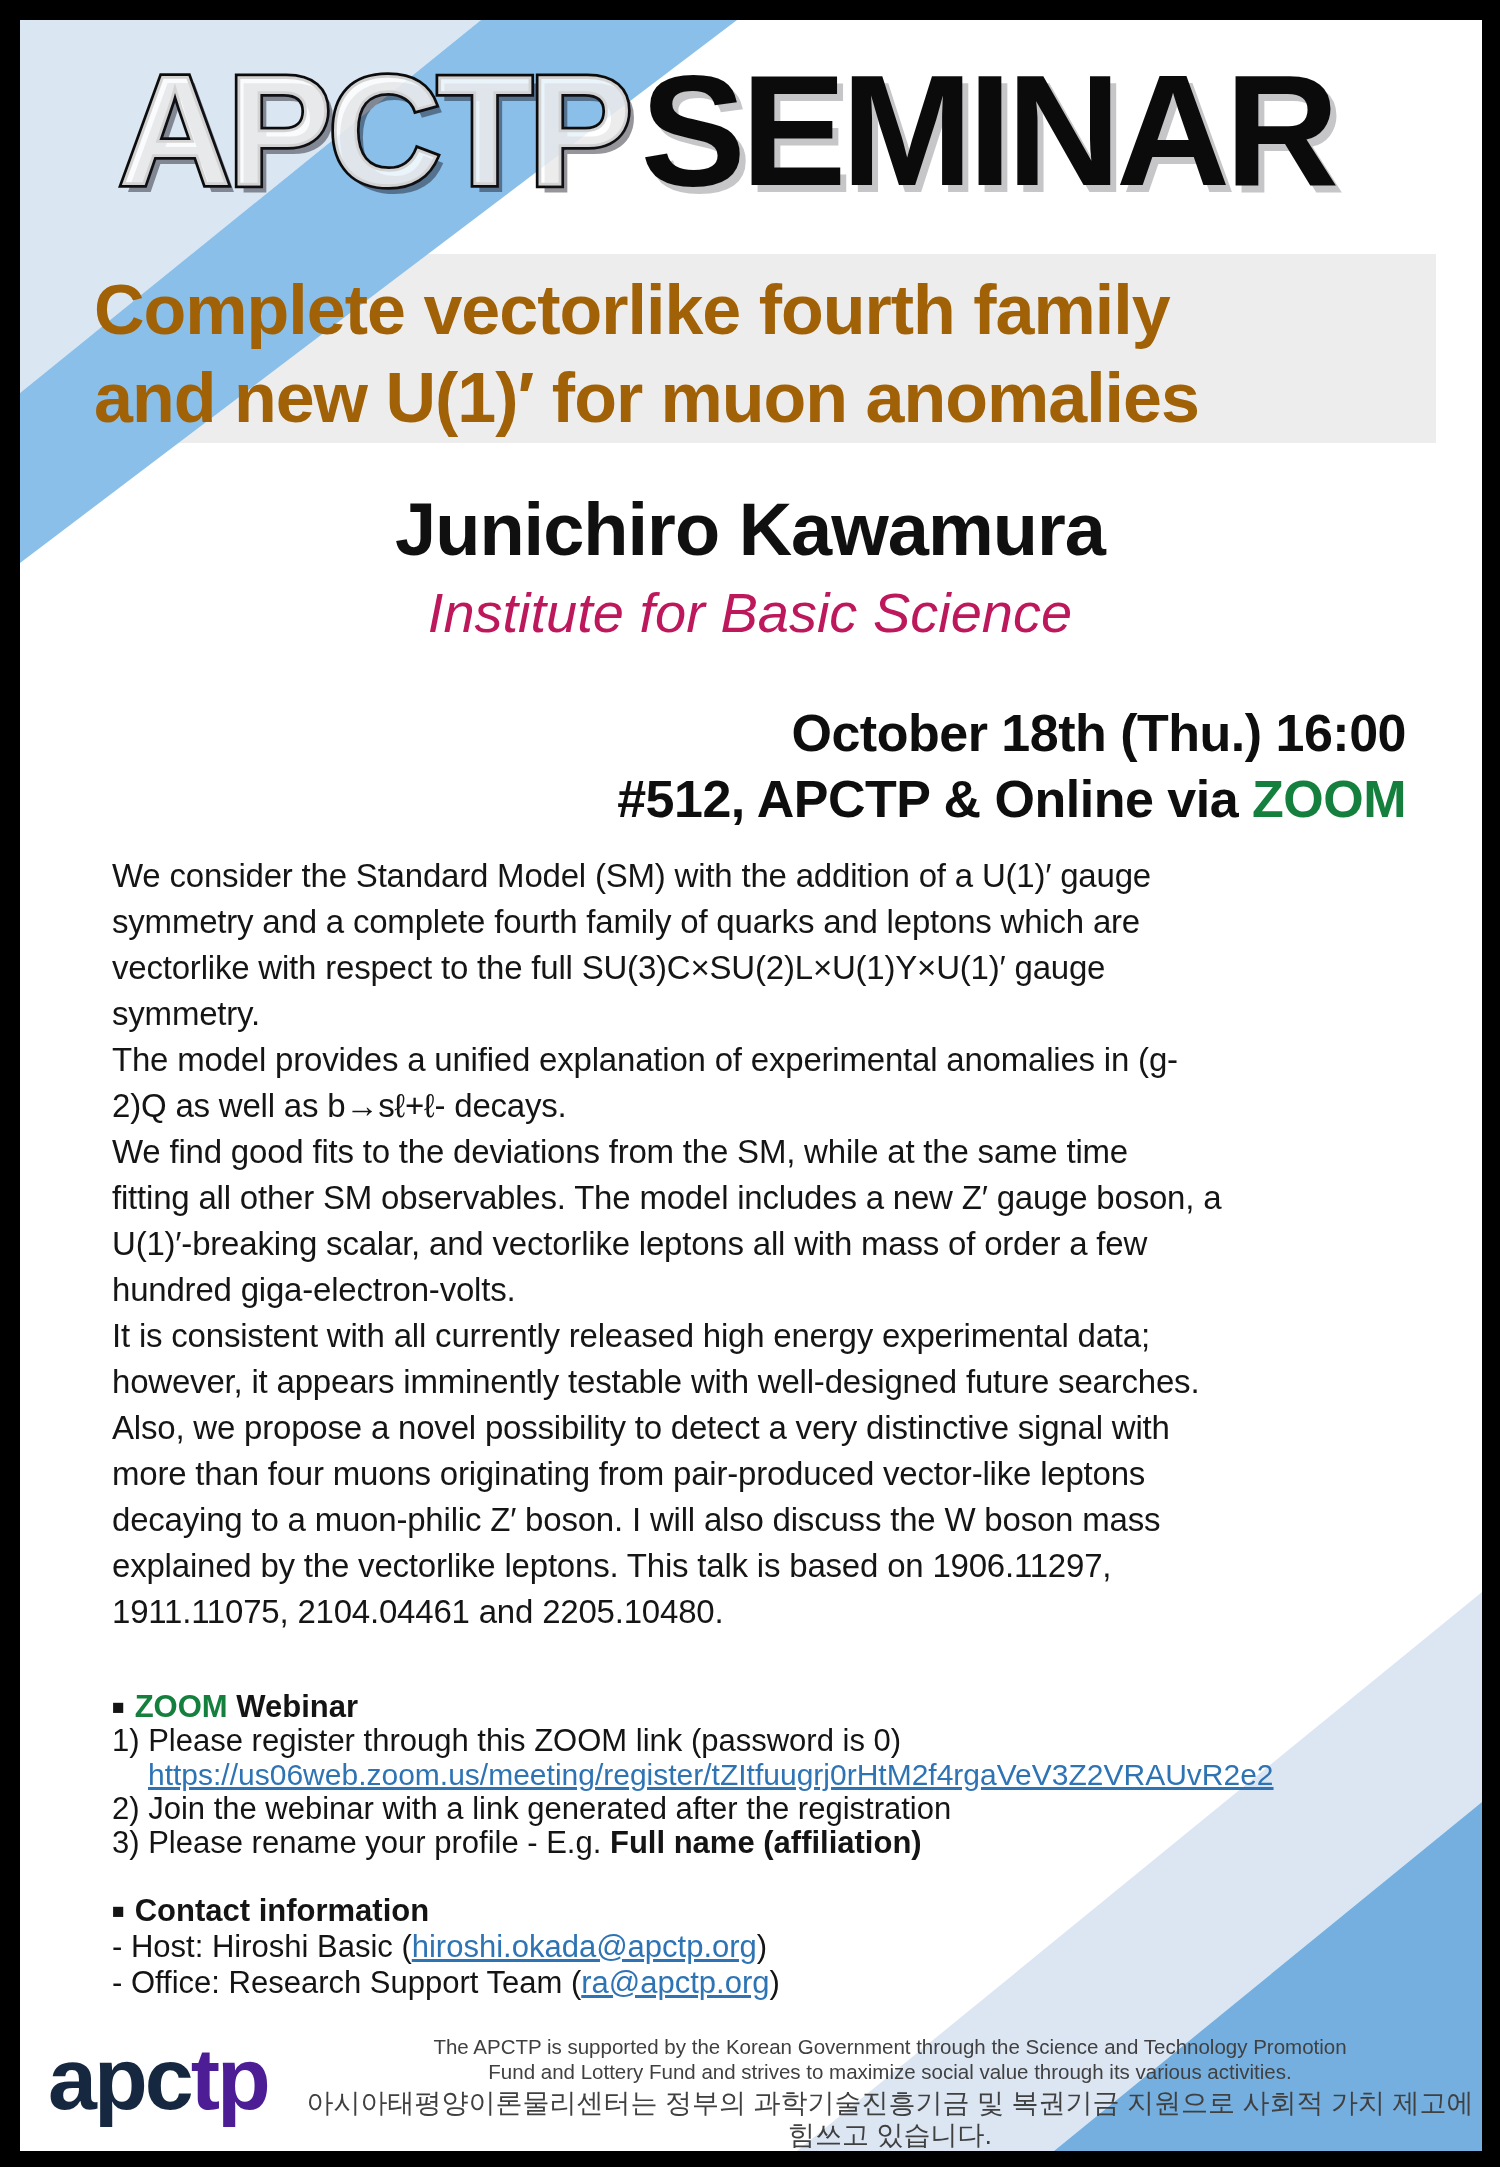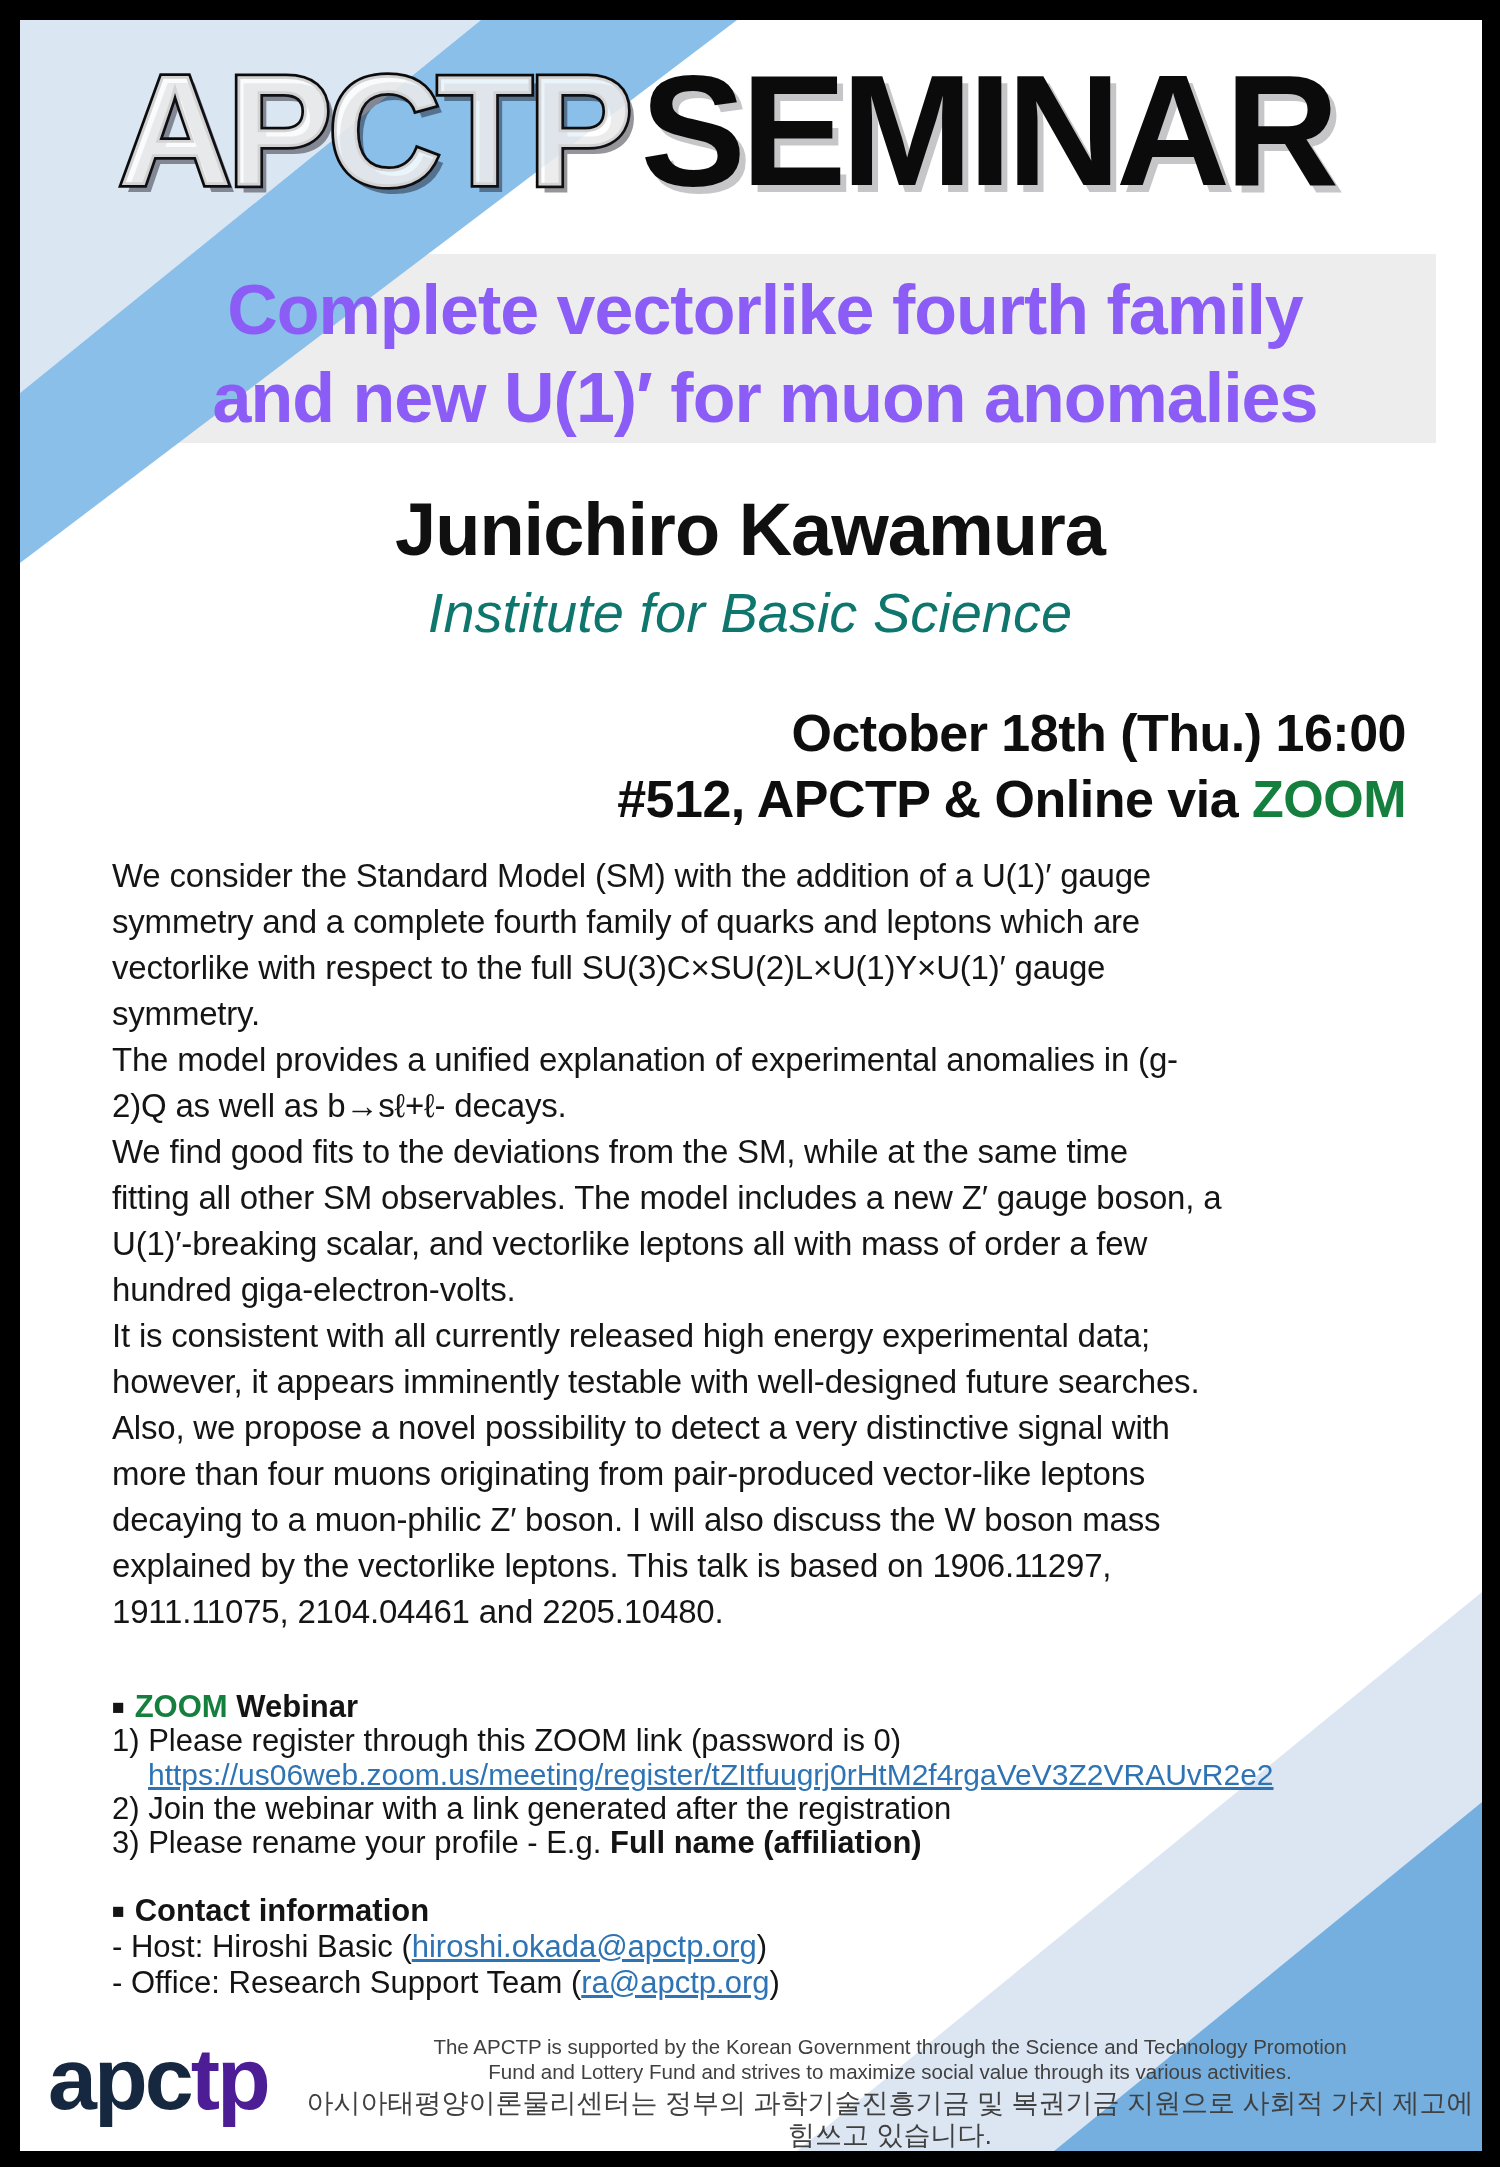--- a/index.html
+++ b/index.html
@@ -18,27 +18,27 @@
   .title-box{left:94px;top:254px;width:1342px;height:189px;background:#EDEDEE;z-index:1;}
   #stripes{left:0;top:0;width:1500px;height:2167px;z-index:2;}
   .content{z-index:3;}
 
   .header-line{left:118px;top:44px;width:1360px;white-space:nowrap;
     font-size:158px;font-weight:bold;letter-spacing:-5px;line-height:1.1;}
   .brand{color:rgba(255,255,255,0.82);-webkit-text-stroke:5.5px #0c0c0c;paint-order:stroke fill;
     text-shadow:6px 7px 0 rgba(20,20,30,0.45);}
   .seminar{color:#0b0b0b;margin-left:12px;text-shadow:6px 7px 0 rgba(50,50,60,0.28);}
 
-  .poster-title{left:94px;top:266px;width:1342px;text-align:center;
-    font-size:70px;font-weight:bold;line-height:88px;letter-spacing:-1px;color:#8b5cf6;}
+  .poster-title{left:94px;top:266px;width:1342px;text-align:left;
+    font-size:70px;font-weight:bold;line-height:88px;letter-spacing:-1px;color:#a16207;}
 
   .speaker-name{left:0;top:487px;width:1500px;text-align:center;
     font-size:74px;font-weight:bold;letter-spacing:-1px;color:#101010;}
   .speaker-aff{left:0;top:580px;width:1500px;text-align:center;
-    font-size:56px;font-style:italic;color:#0f766e;}
+    font-size:56px;font-style:italic;color:#be185d;}
 
   .event{top:700px;right:94px;text-align:right;font-size:52px;font-weight:bold;
     line-height:66px;color:#0e0e0e;letter-spacing:-0.5px;}
   .zoom-green{color:#15803d;}
 
   .abstract{left:112px;top:853px;width:1335px;font-size:33px;line-height:46px;
     letter-spacing:-0.2px;color:#151515;white-space:pre-line;}
 
   .webinar{left:112px;top:1690px;width:1340px;font-size:31px;color:#141414;}
   .webinar .row{line-height:34px;height:34px;white-space:nowrap;}

